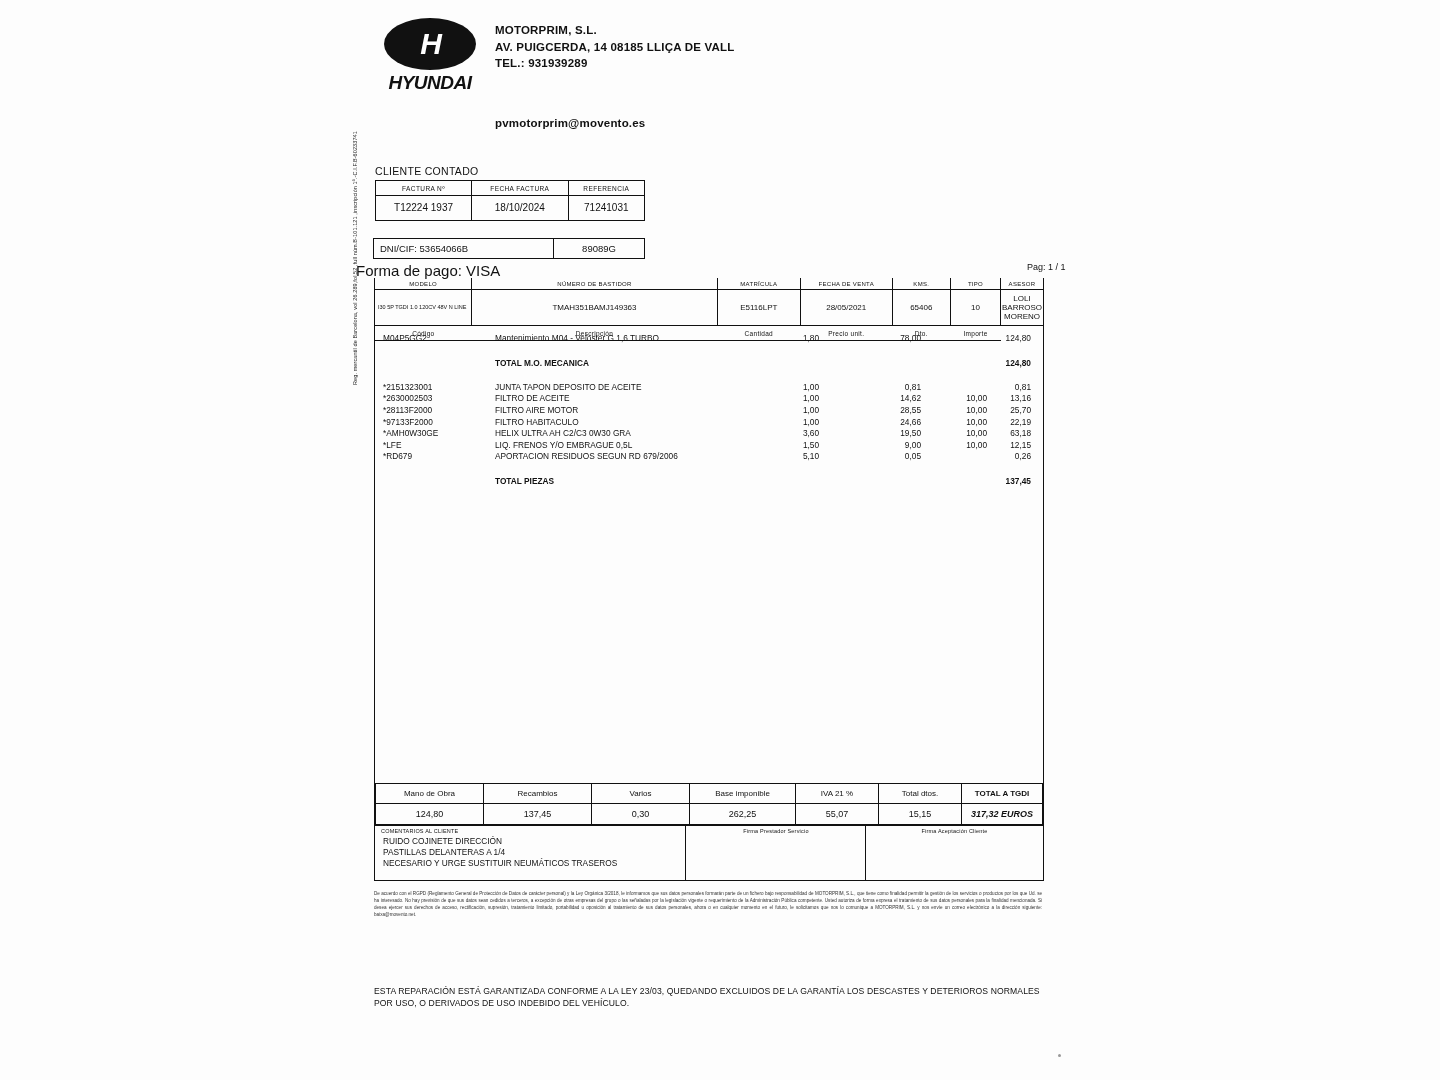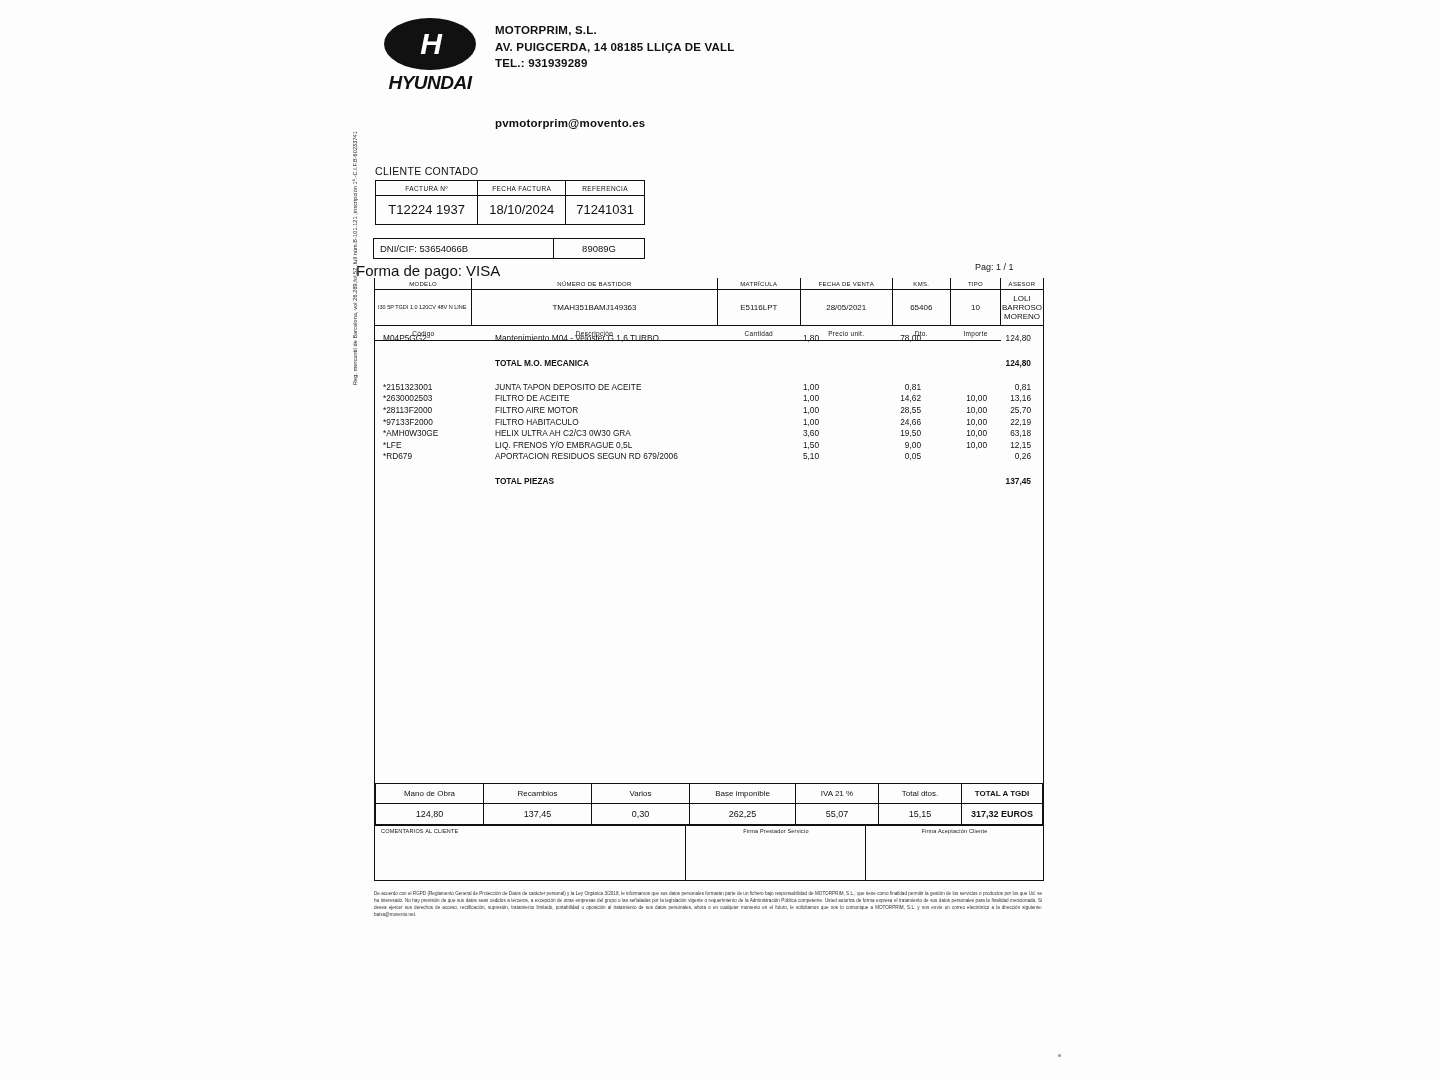--- a/index.html
+++ b/index.html
@@ -23,30 +23,30 @@
   .company div{font-size:11.5px;font-weight:bold;letter-spacing:0.2px;}
   .company .email{font-weight:bold;margin-top:43px;}
 
   
   .cliente-contado{position:absolute;left:375px;top:165px;font-size:10.5px;letter-spacing:0.3px;}
 
   .box-fact{position:absolute;left:375px;top:180px;width:268px;border:1px solid #111;}
   .box-fact table{border-collapse:collapse;width:100%;}
   .box-fact th{font-size:6.5px;font-weight:normal;letter-spacing:0.4px;padding:4px 2px 3px;border-right:1px solid #111;text-align:center;}
   .box-fact th:last-child{border-right:none;}
-  .box-fact td{font-size:13px;padding:6px 2px 7px;border-right:1px solid #111;border-top:1px solid #111;text-align:center;}
+  .box-fact td{font-size:10px;padding:6px 2px 7px;border-right:1px solid #111;border-top:1px solid #111;text-align:center;}
   .box-fact td:last-child{border-right:none;}
 
   .box-dni{position:absolute;left:373px;top:238px;width:270px;height:19px;border:1px solid #111;font-size:9.5px;display:flex;align-items:center;}
   .box-dni .dni{padding-left:6px;flex:1;}
   .box-dni .sep{width:1px;height:100%;background:#111;}
   .box-dni .num{width:90px;text-align:center;}
 
   .forma{position:absolute;left:356px;top:262px;font-size:15px;}
-  .pag{position:absolute;left:975px;top:262px;font-size:9px;}
+  .pag{position:absolute;left:1027px;top:262px;font-size:9px;}
 
   
   .main{position:absolute;left:374px;top:278px;width:668px;border-left:1px solid #111;border-right:1px solid #111;}
   table.grid{border-collapse:collapse;width:100%;}
   .veh-head td{font-size:6px;text-align:center;padding:3px 1px 2px;border-bottom:1px solid #111;border-right:1px solid #111;letter-spacing:0.3px;}
   .veh-head td:last-child{border-right:none;}
   .veh-row td{font-size:8px;text-align:center;padding:4px 1px;border-bottom:1px solid #111;border-right:1px solid #111;}
   .veh-row td:last-child{border-right:none;}
   .veh-row td.modelo{font-size:5.5px;line-height:1.25;text-align:left;padding-left:3px;}
 
@@ -67,21 +67,21 @@
 
   
   .sidetext{position:absolute;left:352px;top:385px;width:330px;transform:rotate(-90deg);transform-origin:0 0;font-size:5.5px;letter-spacing:0.1px;color:#222;white-space:nowrap;}
 
   
   .totals{position:absolute;left:374px;top:783px;width:668px;border:1px solid #111;border-top:none;}
   .totals table{border-collapse:collapse;width:100%;}
   .totals td{border:1px solid #111;text-align:center;}
   .totals .th td{font-size:8px;padding:5px 1px;}
   .totals .tv td{font-size:9px;padding:5px 1px;}
-  .totals .grand{font-weight:bold;font-size:10px;}
+  .totals .grand{font-weight:bold;font-size:10px;font-style:italic;}
   .totals .grandlabel{font-weight:bold;font-size:8.5px;}
 
   
   .comments{position:absolute;left:374px;top:825px;width:668px;height:55px;border:1px solid #111;border-top:none;}
   .comments .cell1{position:absolute;left:0;top:0;width:310px;height:100%;}
   .comments .cell2{position:absolute;left:310px;top:0;width:180px;height:100%;border-left:1px solid #111;}
   .comments .cell3{position:absolute;left:490px;top:0;width:177px;height:100%;border-left:1px solid #111;}
   .clabel{font-size:5.5px;padding:3px 0 0 6px;letter-spacing:0.2px;}
   .clabel.ctr{text-align:center;padding-left:0;}
   .ctext{font-size:8.3px;line-height:1.35;padding:2px 0 0 8px;}
@@ -297,26 +297,32 @@
         <td>15,15</td>
         <td class="grand">317,32 EUROS</td>
       </tr>
     </tbody>
       </table>
   </div>
 
   <div class="comments">
     <div class="cell1">
       <div class="clabel">COMENTARIOS AL CLIENTE</div>
+      <div class="ctext" id="comments-text">
+          <div>RUIDO COJINETE DIRECCIÓN</div>
+          <div>PASTILLAS DELANTERAS A 1/4</div>
+          <div>NECESARIO Y URGE SUSTITUIR NEUMÁTICOS TRASEROS</div>
+        </div>
     </div>
     <div class="cell2">
       <div class="clabel ctr">Firma Prestador Servicio</div>
     </div>
     <div class="cell3">
       <div class="clabel ctr">Firma Aceptación Cliente</div>
     </div>
   </div>
 
   <div class="legal">De acuerdo con el RGPD (Reglamento General de Protección de Datos de carácter personal) y la Ley Orgánica 3/2018, le informamos que sus datos personales formarán parte de un fichero bajo responsabilidad de MOTORPRIM, S.L., que tiene como finalidad permitir la gestión de los servicios o productos por los que Ud. se ha interesado. No hay previsión de que sus datos sean cedidos a terceros, a excepción de otras empresas del grupo o las señaladas por la legislación vigente o requerimiento de la Administración Pública competente. Usted autoriza de forma expresa el tratamiento de sus datos personales para la finalidad mencionada. Si desea ejercer sus derechos de acceso, rectificación, supresión, tratamiento limitado, portabilidad u oposición al tratamiento de sus datos personales, ahora o en cualquier momento en el futuro, le solicitamos que nos lo comunique a MOTORPRIM, S.L. y nos envíe un correo electrónico a la dirección siguiente: baixa@movento.net.</div>
 
+  <div class="warranty">ESTA REPARACIÓN ESTÁ GARANTIZADA CONFORME A LA LEY 23/03, QUEDANDO EXCLUIDOS DE LA GARANTÍA LOS DESCASTES Y DETERIOROS NORMALES POR USO, O DERIVADOS DE USO INDEBIDO DEL VEHÍCULO.</div>
 
   <div class="dot"></div>
 </div>
 
 </body></html>

